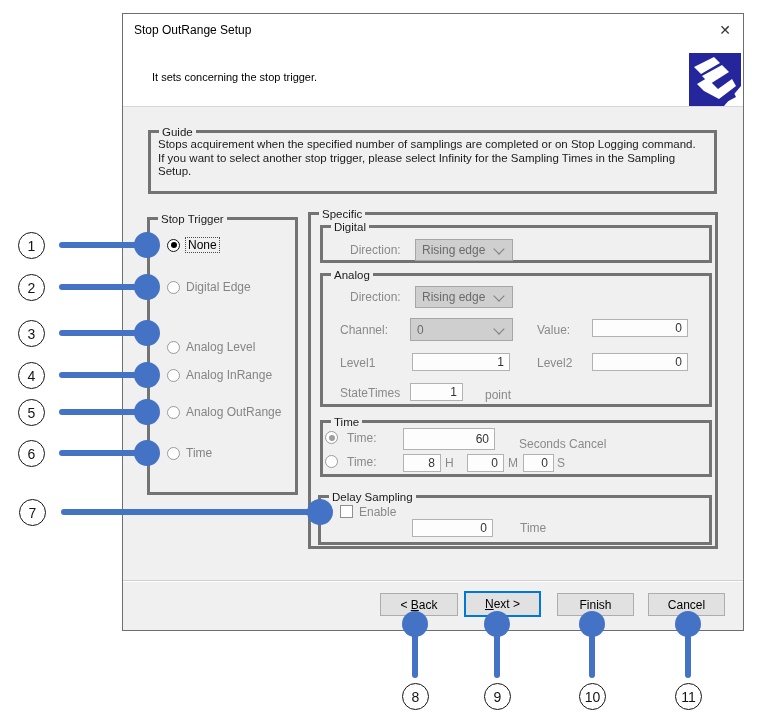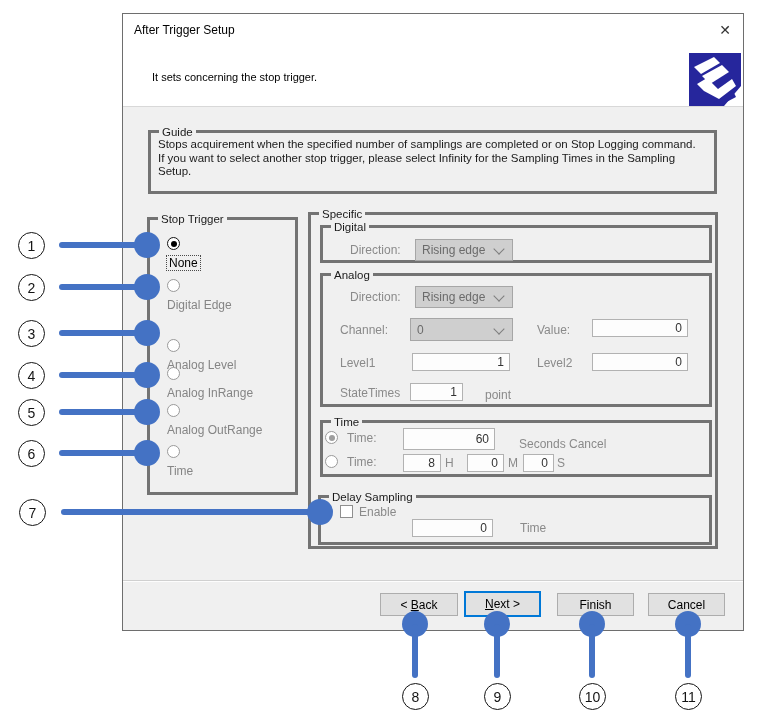--- a/index.html
+++ b/index.html
@@ -21,21 +21,21 @@
   .logo { position:absolute; right:2px; top:8px; width:52px; height:53px; }
   .main { position:absolute; left:0; top:93px; width:100%; height:473px; background:#f0f0f0; }
   .botbar { position:absolute; left:0; top:566px; width:100%; height:50px; background:#f0f0f0;
             border-top:1px solid #d0d0d0; box-shadow:inset 0 1px 0 #fdfdfd; box-sizing:border-box; }
   
   .gbox { position:absolute; border:3px solid #737373; box-sizing:border-box; }
   .glabel { position:absolute; top:-7px; left:8px; background:#f0f0f0; padding:0 3px;
             font-size:11.5px; line-height:13px; color:#1a1a1a; white-space:nowrap; }
   .gtext { position:absolute; left:7px; top:5px; font-size:11.5px; line-height:13.5px; color:#1a1a1a; }
   
-  .radio-row { position:absolute; display:flex; gap:6px; height:16px;flex-direction:column; }
+  .radio-row { position:absolute; display:flex; align-items:center; gap:6px; height:16px; }
   .rb { width:13px; height:13px; border-radius:50%; background:#fff; border:1px solid #9a9a9a;
         position:relative; box-sizing:border-box; flex:0 0 auto; }
   .rb.en { border-color:#141414; }
   .rb.sel::after { content:""; position:absolute; left:2.5px; top:2.5px; width:6px; height:6px;
                    border-radius:50%; background:#000; }
   .rb.dissel::after { content:""; position:absolute; left:2.5px; top:2.5px; width:6px; height:6px;
                       border-radius:50%; background:#9e9e9e; }
   .rlabel { font-size:12px; color:#858585; white-space:nowrap; }
   .rlabel.en { color:#000; outline:1px dotted #4a4a4a; padding:0 2px; }
   .flabel { position:absolute; font-size:12px; color:#8a8a8a; line-height:14px; white-space:nowrap; }
@@ -61,21 +61,21 @@
   .co-lineh { position:absolute; height:6px; background:#4472c4; border-radius:3px; z-index:11; }
   .co-linev { position:absolute; width:6px; background:#4472c4; border-radius:3px; z-index:11; }
   .co-dot { position:absolute; width:26px; height:26px; border-radius:50%; background:#4472c4; z-index:11; }
 </style>
 </head>
 <body>
 
 <div class="dlg">
 
   <div class="titlebar">
-    <span class="title-text">After Trigger Setup</span>
+    <span class="title-text">Stop OutRange Setup</span>
     <div class="close">
       <span>✕</span>
     </div>
   </div>
 
   <div class="hdr">
     <span class="subtitle">It sets concerning the stop trigger.</span>
     <svg class="logo" viewBox="0 0 52 53">
       <rect x="0" y="0" width="52" height="53" fill="#26269c"></rect>
       <polygon points="5,14 25,4 31,10 12,21" fill="#ffffff"></polygon>

